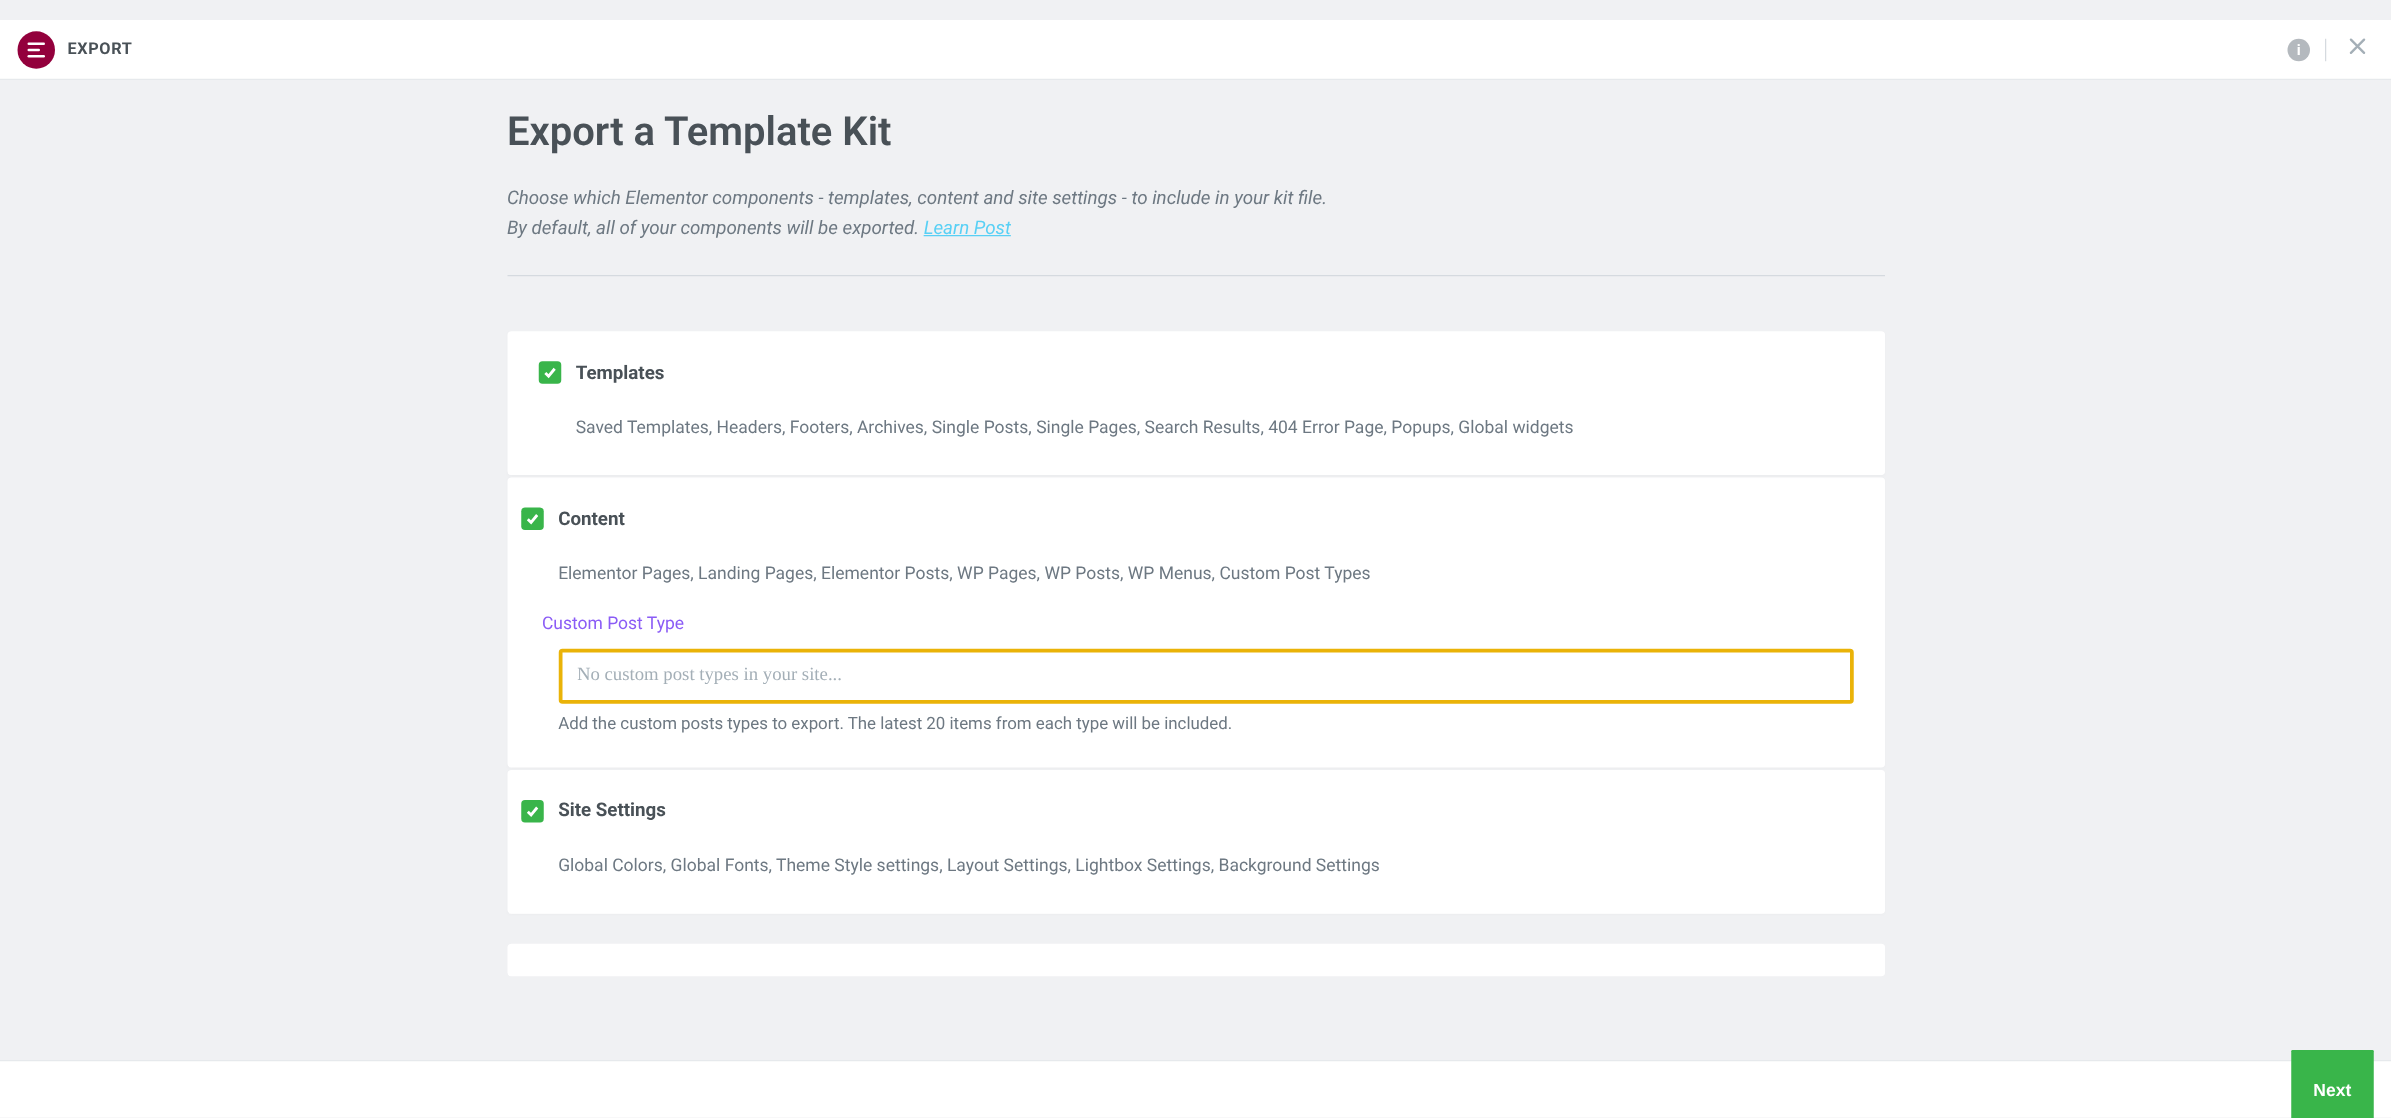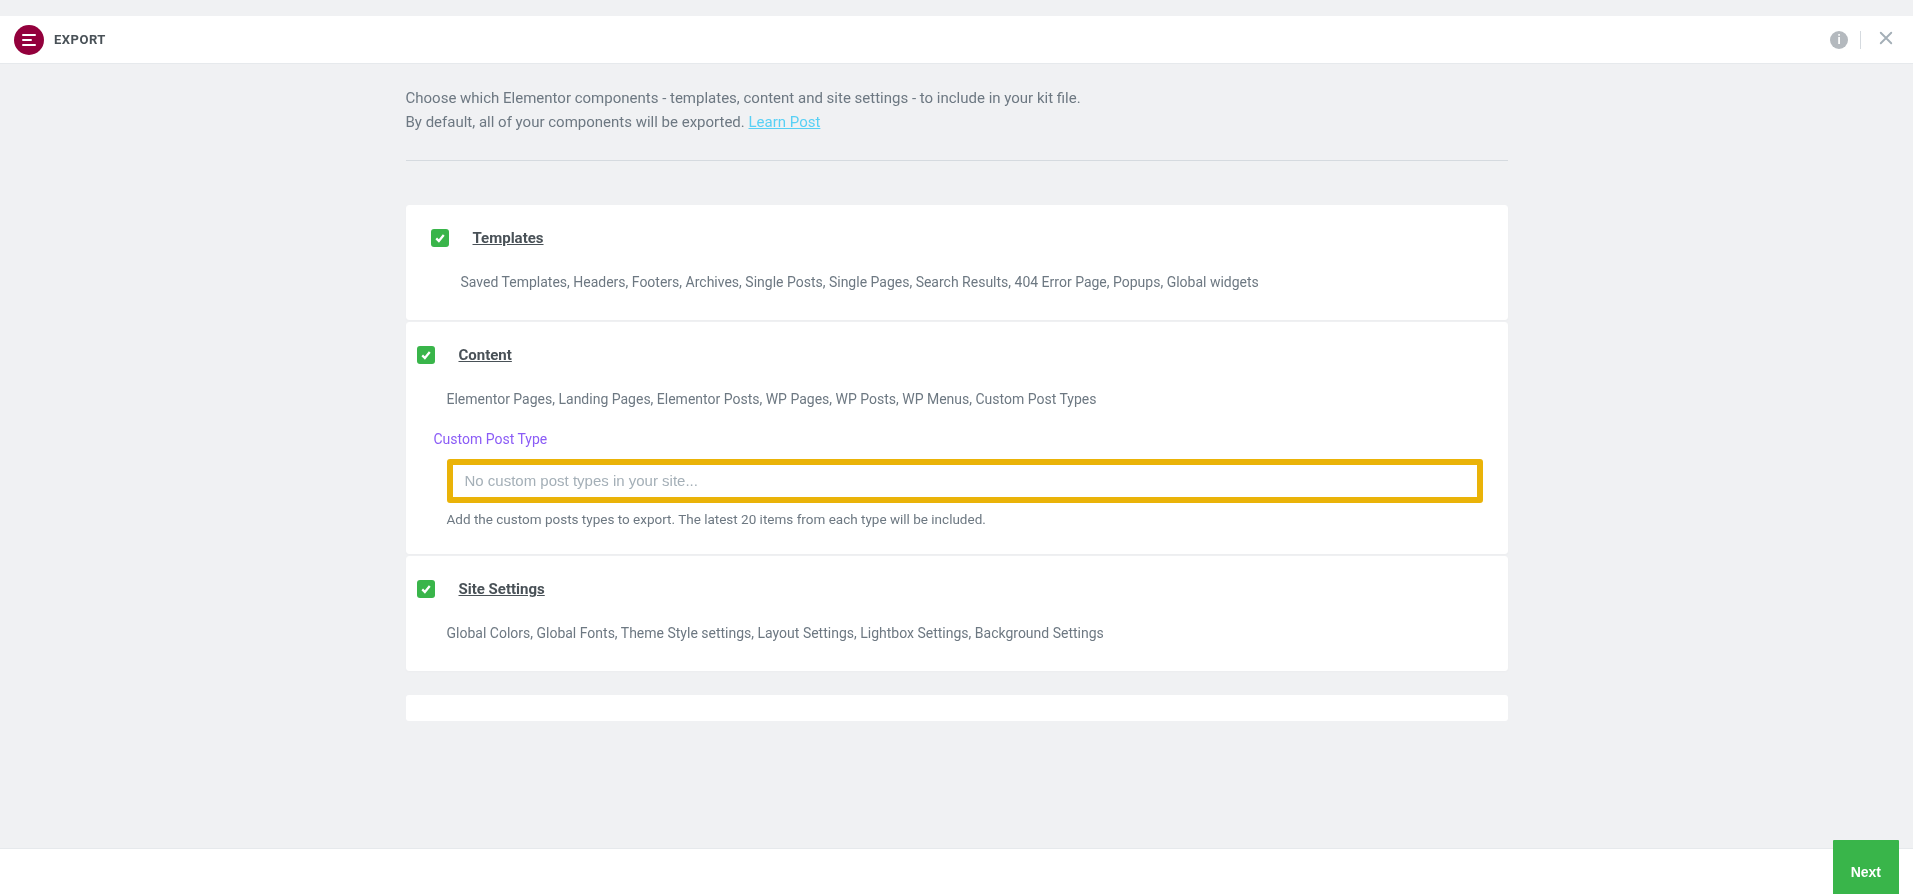--- a/index.html
+++ b/index.html
@@ -54,34 +54,35 @@
     margin: 0 auto;
     padding: 38px 0 40px;
   }
   .page-title {
     font-size: 32px; font-weight:600; color:#495157;
     margin-bottom: 22px;
   }
   .page-sub {
     font-size: 15px; color:#6d7882; line-height:1.6;
     margin-bottom: 26px;
+    font-style: italic;
   }
   .page-sub a { color:#58d0f5; text-decoration: underline; }
   .hr { height:1px; background:#d5dadf; margin-bottom: 44px; }
 
   .card {
     background:#fff;
     border:1px solid #fff;
     border-radius: 3px;
     box-shadow: 0 1px 3px rgba(0,0,0,0.02);
     padding: 22px 24px 26px;
     margin-bottom: 2px;
   }
   .card + .card { margin-top: 2px; padding-left: 10px; }
-  .card-head { display:flex; align-items:flex-end; gap: 24px; text-decoration: underline; }
+  .card-head { display:flex; align-items:center; gap: 12px; }
   .checkbox {
     width:18px; height:18px; border-radius:3px;
     background:#39b54a;
     display:flex; align-items:center; justify-content:center;
     cursor:pointer;
     flex-shrink:0;
     margin-top:1px;
   }
   .checkbox svg { width:12px; height:12px; stroke:#fff; stroke-width:3; fill:none; }
   .card-title { font-size:15px; font-weight:700; color:#495157; }
@@ -90,25 +91,26 @@
     font-size:14px; color:#6d7882; line-height:1.6;
   }
   .cpt-label {
     margin-left:17px; margin-top:20px;
     font-size:14px; color:#8b5cf6;
   }
   .cpt-input {
     margin-left:30px; margin-top:12px;
     width: calc(100% - 30px);
     height: 44px;
-    border:6px solid #eab308;
+    border:3px solid #eab308;
     border-radius:3px;
     padding: 0 12px;
     font-size:15px; color:#b91c1c;
     background:#fff;
+    font-family:Liberation Serif, serif;
   }
   .cpt-input::placeholder { color:#a4afb7; }
   .cpt-hint {
     margin-left:30px; margin-top:8px;
     font-size:13.5px; color:#6d7882;
   }
 
   .card-placeholder {
     background:#fff; height:26px; margin-top:24px; border-radius:3px;
   }
@@ -147,20 +149,21 @@
     <div class="close-icon">
       <svg viewBox="0 0 24 24" width="18" height="18">
           <path d="M5 5 L19 19 M19 5 L5 19" stroke="currentColor" stroke-width="2.5" stroke-linecap="round"></path>
         </svg>
     </div>
   </div>
 </div>
 
 <div class="viewport">
   <div class="page">
+    <div class="page-title">Export a Template Kit</div>
     <div class="page-sub">
       <span>Choose which Elementor components - templates, content and site settings - to include in your kit file.</span><br>
       <span>By default, all of your components will be exported. </span><a href="#">Learn Post</a>
     </div>
     <div class="hr"></div>
 
     <div class="card">
       <div class="card-head">
         <div class="checkbox">
           <svg viewBox="0 0 16 16">

